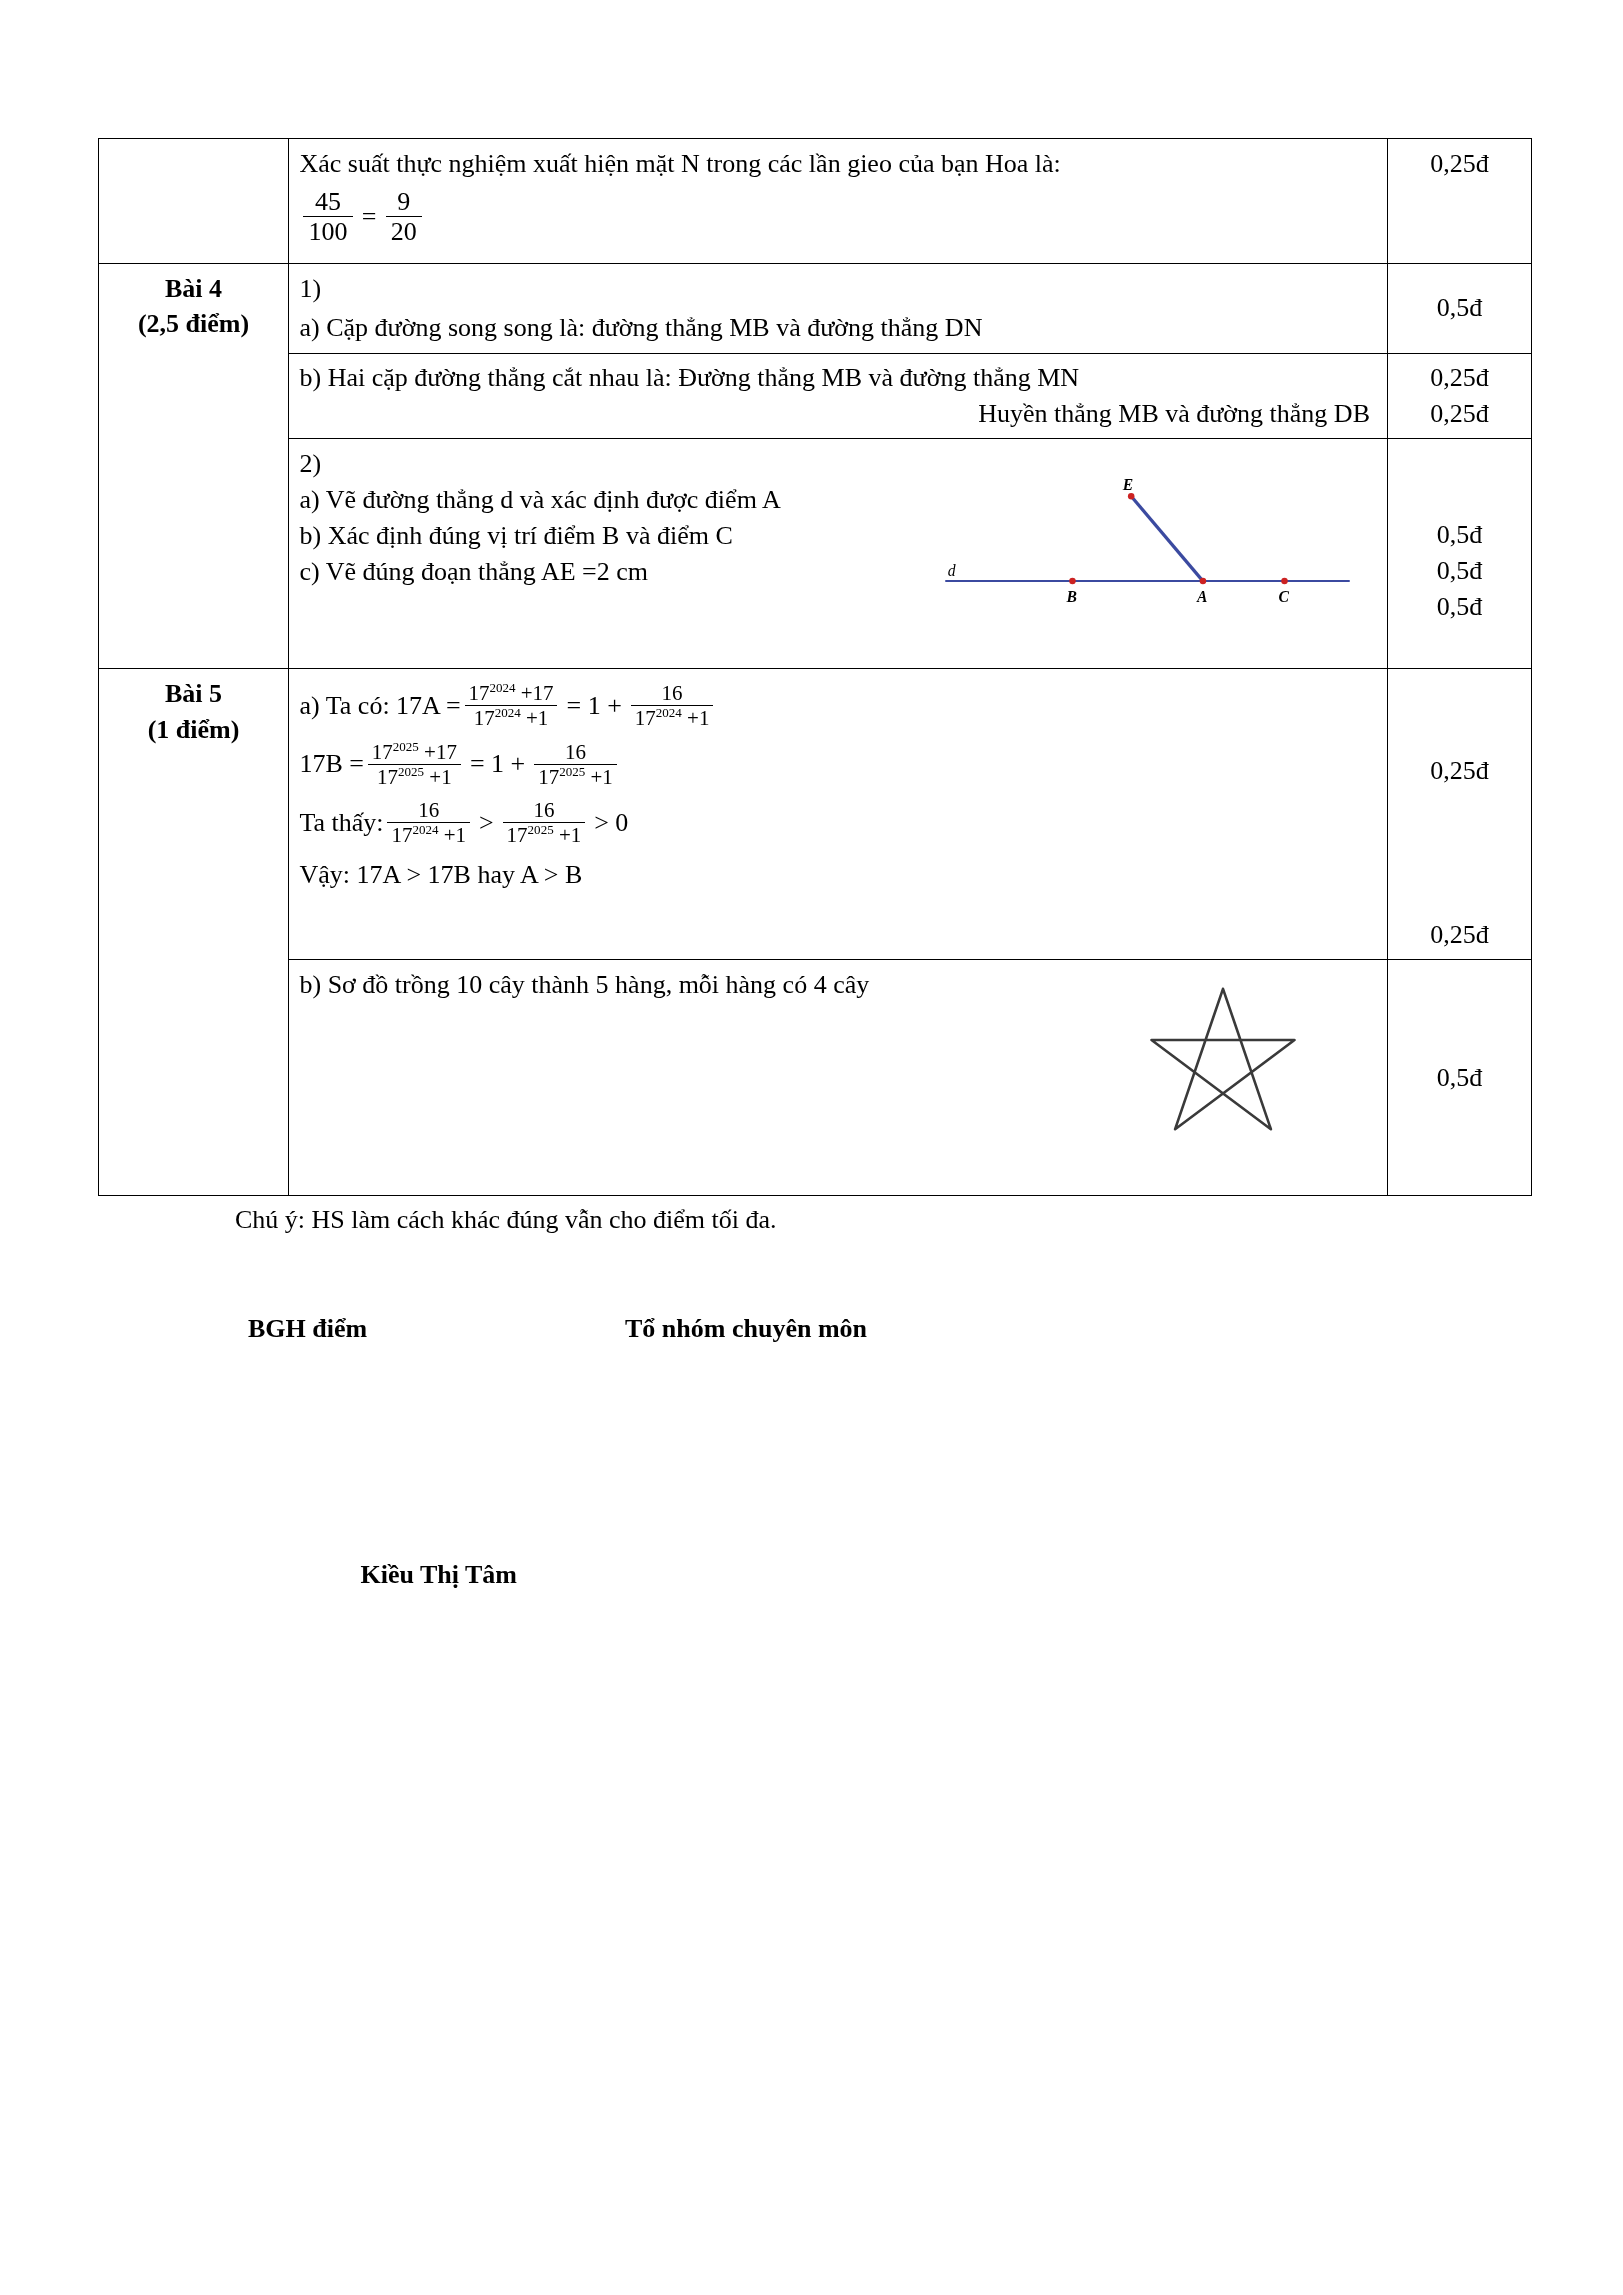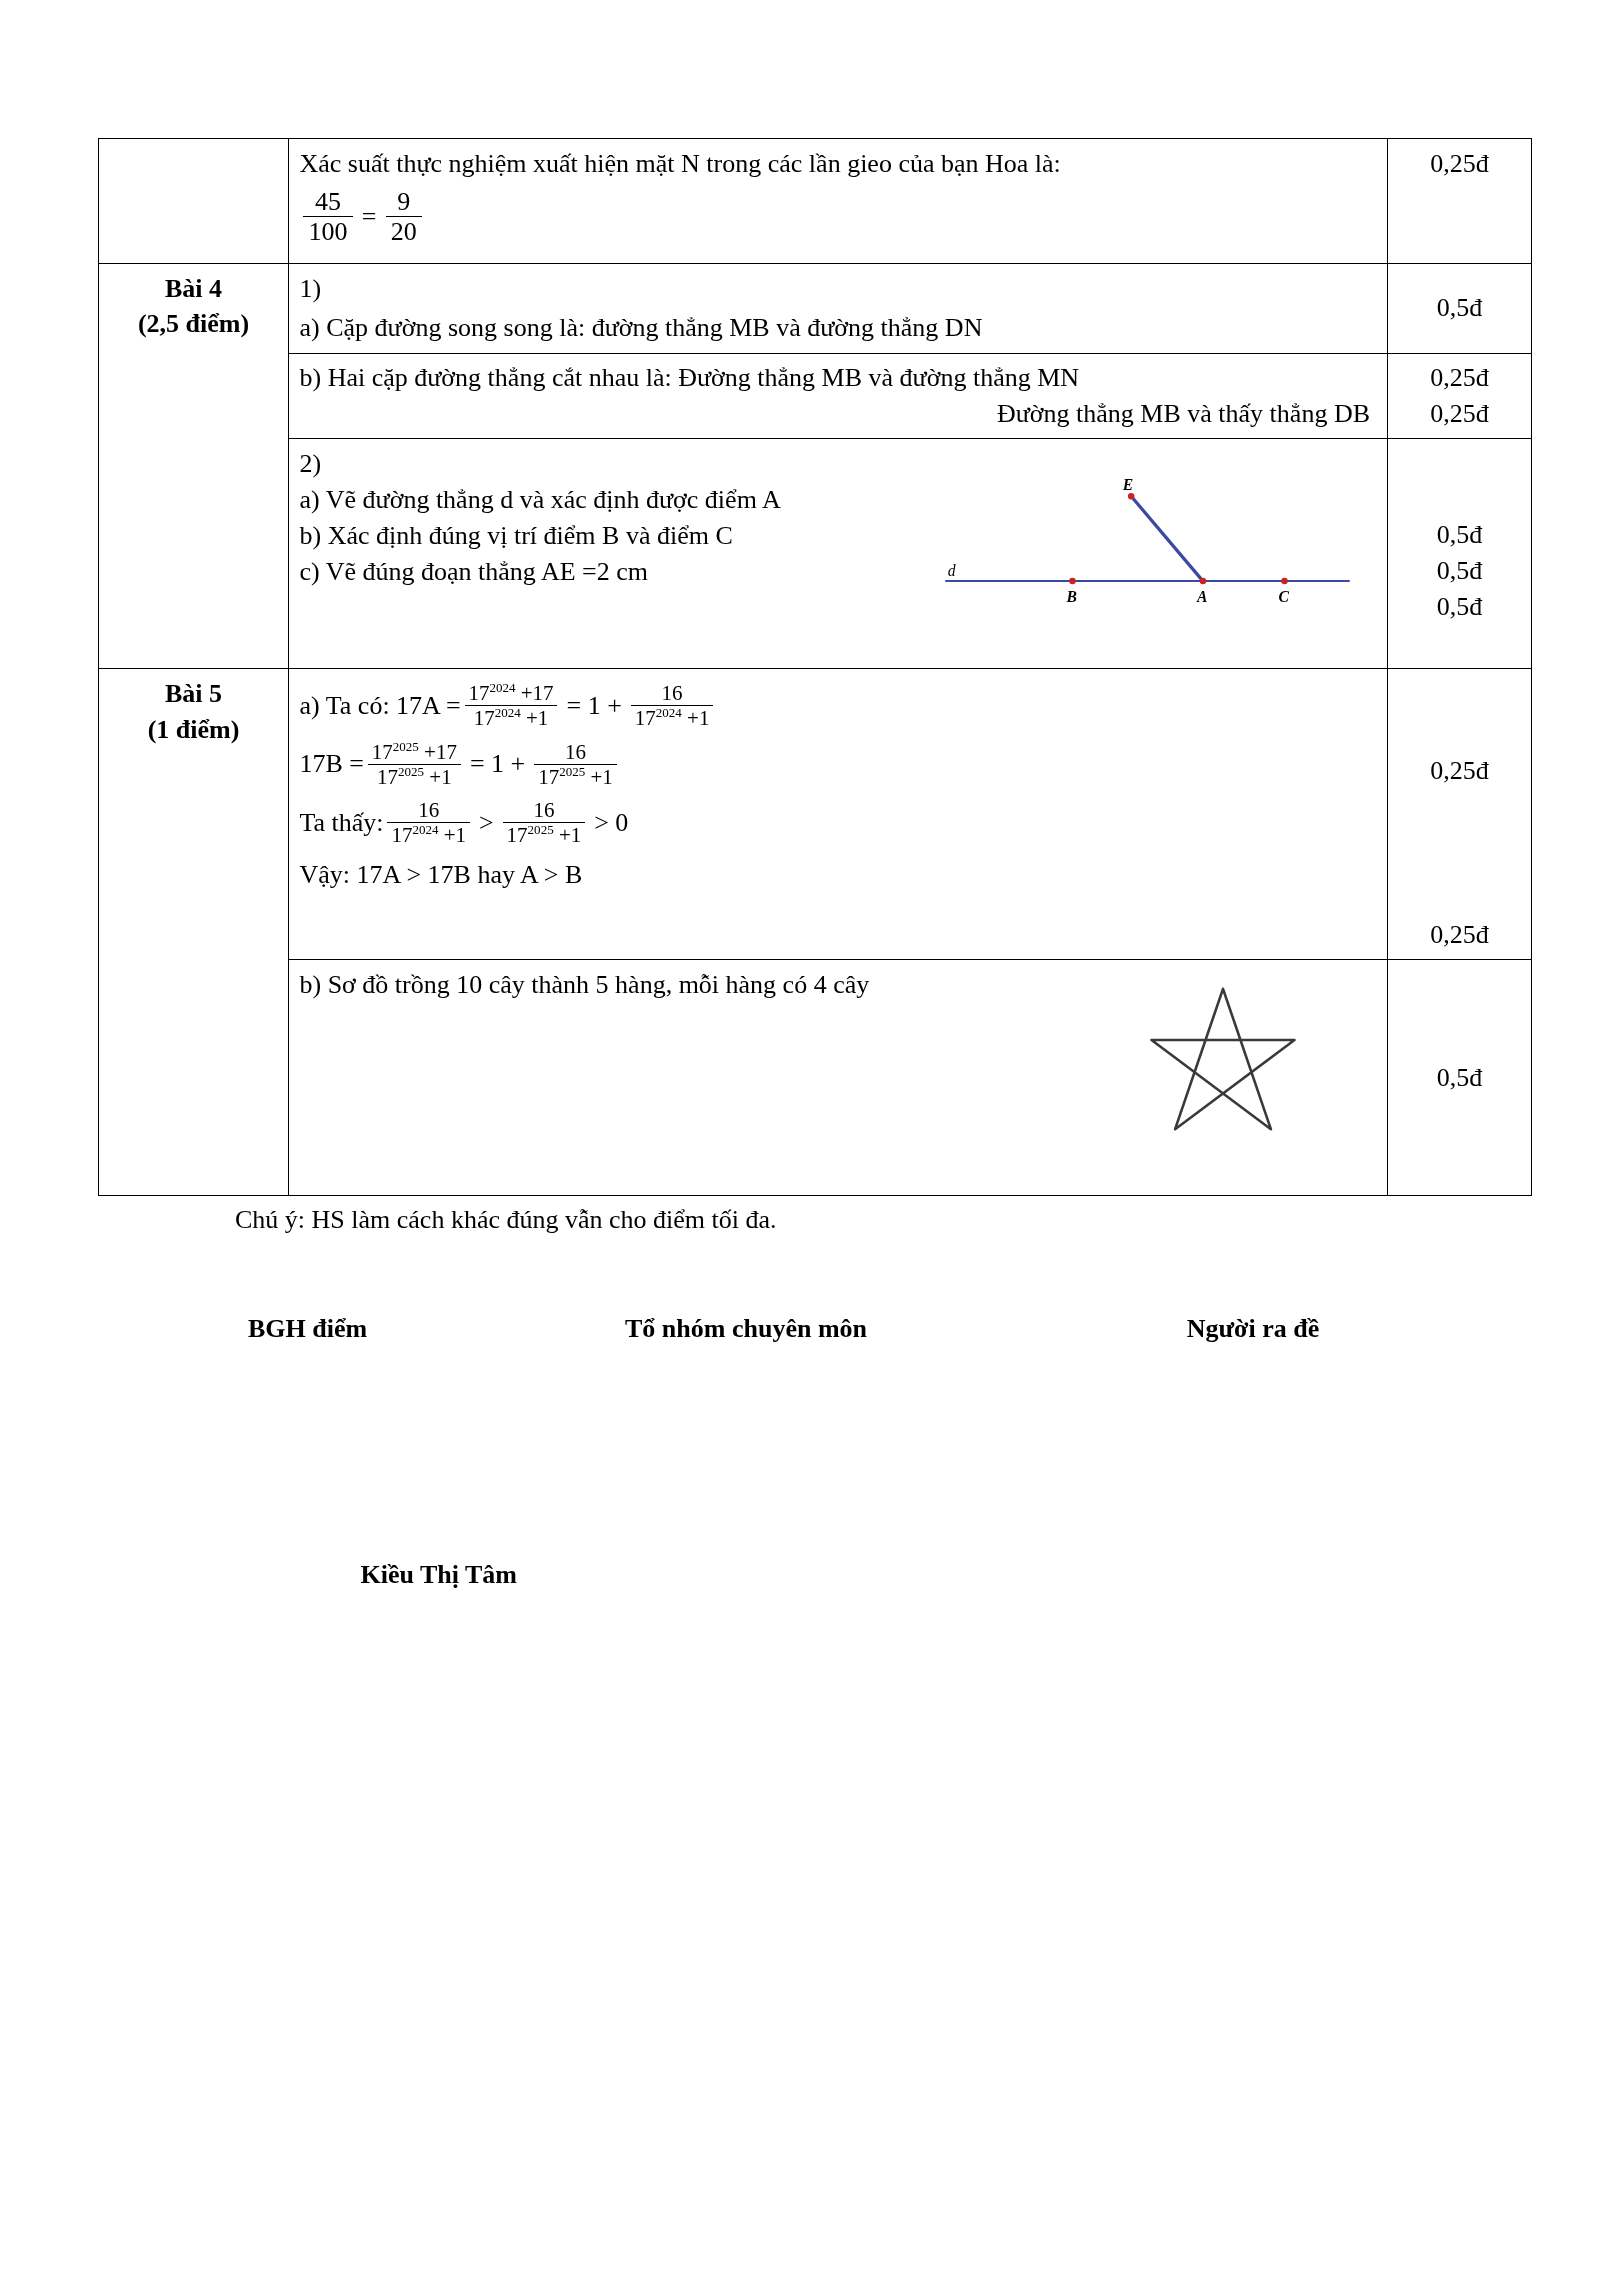--- a/index.html
+++ b/index.html
@@ -166,21 +166,21 @@
         <td>
           <span class="blk">1)</span>
           <span class="blk mt6">a) Cặp đường song song là: đường thẳng MB và đường thẳng DN</span>
         </td>
         <td class="score-cell mid">0,5đ</td>
       </tr>
 
       <tr>
         <td>
           <span class="blk">b) Hai cặp đường thẳng cắt nhau là: Đường thẳng MB và đường thẳng MN</span>
-          <span class="row-4b-line2">Đường thẳng MB và thấy thẳng DB</span>
+          <span class="row-4b-line2">Huyền thẳng MB và đường thẳng DB</span>
         </td>
         <td class="score-cell">
           <span class="blk">0,25đ</span>
           <span class="blk">0,25đ</span>
         </td>
       </tr>
 
       <tr>
         <td class="tall-cell">
           <span class="blk">2)</span>
@@ -283,21 +283,20 @@
       </tr>
 
     </tbody>
   </table>
 
   <div class="note">Chú ý: HS làm cách khác đúng vẫn cho điểm tối đa.</div>
 
   <div class="sign-row">
     <div class="col1">BGH điểm</div>
     <div class="col2">Tổ nhóm chuyên môn</div>
-    <div class="col3">Người ra đề</div>
   </div>
 
   <div class="sign-names">
     <div class="n1">Kiều Thị Tâm</div>
     <div class="n2"></div>
   </div>
 
 </div>
 
 

